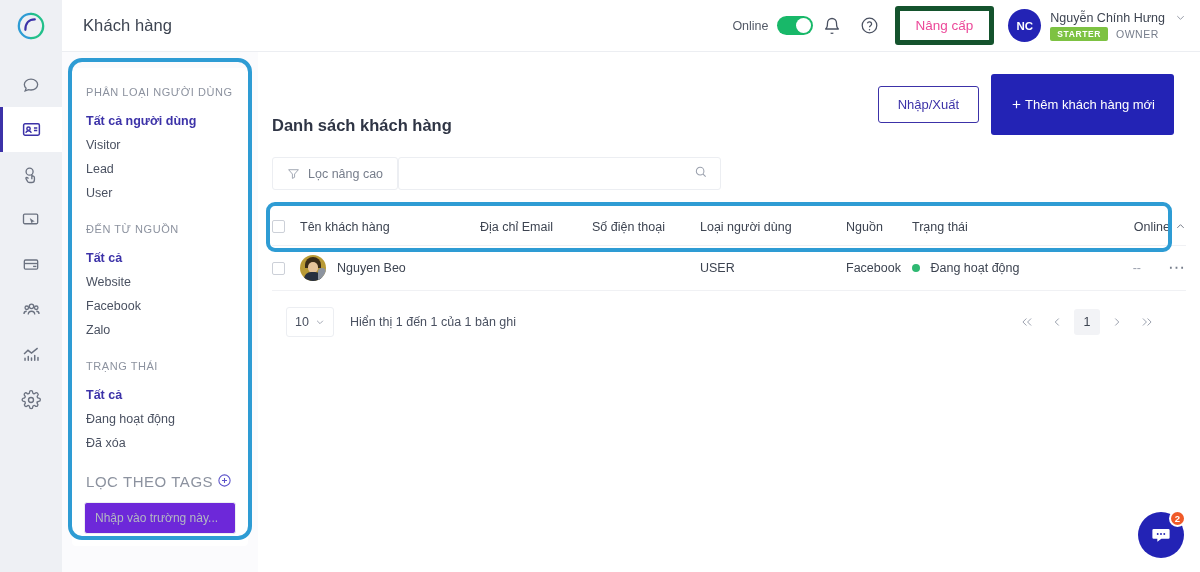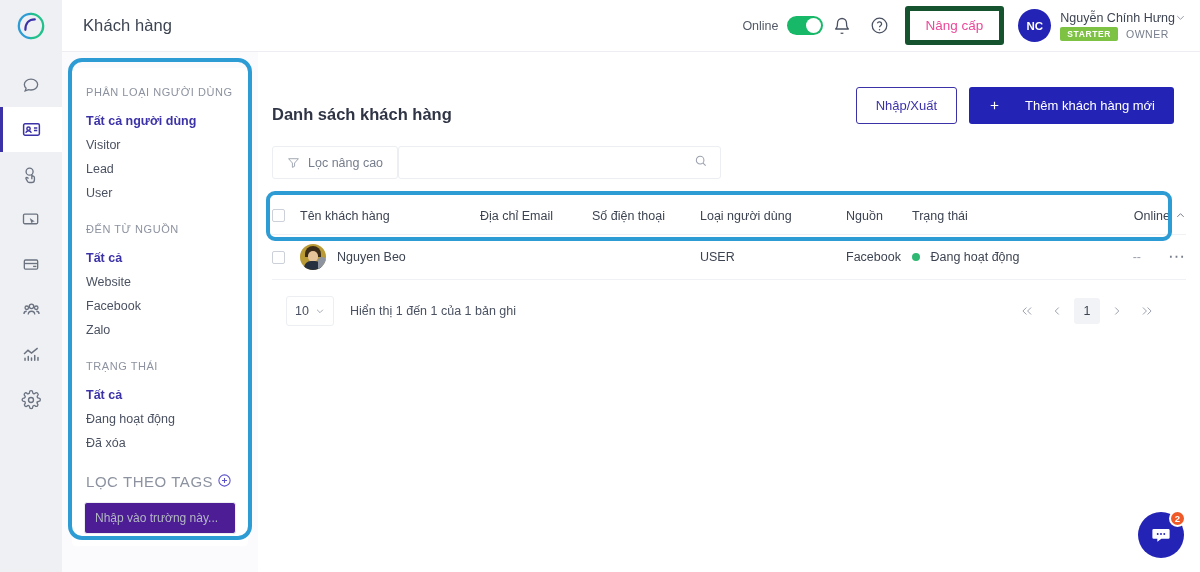--- a/index.html
+++ b/index.html
@@ -43,21 +43,21 @@
   .upgrade-btn {
     margin: 0 8px 0 6px; padding: 7px 16px; border: 5px solid #14532d; border-radius: 3px;
     color: #ec4899; font-size: 13.5px; background: #fff; cursor: pointer; white-space: nowrap;
   }
   .avatar-circle {
     width: 33px; height: 33px; border-radius: 50%; background: #2323b5;
     color: #fff; font-size: 11.5px; font-weight: bold;
     display: flex; align-items: center; justify-content: center; margin-left: 6px;
   }
   .user-block { margin-left: 9px; display: flex; flex-direction: column; gap: 2px; }
-  .user-top { display: flex; align-items: center; gap: 0; }
+  .user-top { display: flex; align-items: center; gap: 10px; }
   .user-name { font-size: 12.5px; color: #3d4451; }
   .user-bottom { display: flex; align-items: center; gap: 8px; }
   .plan-badge {
     background: #7dc242; color: #fff; font-size: 8.5px; letter-spacing: .6px;
     padding: 2px 7px; border-radius: 2px; font-weight: bold;
   }
   .role-text { font-size: 10.5px; color: #767d8b; letter-spacing: .5px; }
 
   
   .rail {
@@ -93,37 +93,37 @@
   .f-item.sel { color: #3c32a8; font-weight: bold; }
   .f-gap { height: 18px; }
   .tags-head {
     display: flex; align-items: center; justify-content: space-between;
     padding: 0 16px 0 14px; margin-bottom: 12px;
   }
   .tags-title { font-size: 15px; color: #8c929f; letter-spacing: .55px; }
   .plus-icon { color: #5b52c9; font-size: 15px; cursor: pointer; line-height: 1; }
   .tags-input {
     margin: 0 12px; height: 32px; border: 1px solid #eceef2; border-radius: 3px;
-    background: #4c1d95; display: flex; align-items: center; padding: 0 10px;
+    background: #6d28d9; display: flex; align-items: center; padding: 0 10px;
     font-size: 12px; color: #b3b8c2; cursor: text;
   }
 
   
   .main { position: absolute; top: 52px; left: 258px; width: 942px; height: 520px; background: #fff; }
   .main-head { display: flex; align-items: flex-end; padding: 22px 26px 0 14px; }
   .main-title { font-size: 16.5px; color: #2f3545; font-weight: bold; }
-  .head-actions { margin-left: auto; display: flex; align-items: center; gap: 12px; margin-top: 13px; }
+  .head-actions { margin-left: auto; display: flex; align-items: center; gap: 12px; }
   .btn-outline {
     border: 1px solid #3c32a8; color: #3c32a8; background: #fff; border-radius: 3px;
     font-size: 13px; padding: 10px 19px; cursor: pointer; white-space: nowrap;
   }
   .btn-primary {
     background: #2323b5; color: #fff; border: none; border-radius: 3px;
-    font-size: 13px; padding: 11px 19px; cursor: pointer; white-space: nowrap;
-    display: flex; align-items: center; gap: 24px;
+    font-size: 13px; padding: 23px 19px; cursor: pointer; white-space: nowrap;
+    display: flex; align-items: center; gap: 2px;
   }
   .toolbar { display: flex; align-items: center; padding: 22px 0 0 14px; }
   .adv-filter {
     border: 1px solid #eceef2; border-radius: 3px; background: #fff; height: 33px;
     display: flex; align-items: center; gap: 8px; padding: 0 14px;
     font-size: 12.5px; color: #767d8b; cursor: pointer; white-space: nowrap;
   }
   .search-box {
     border: 1px solid #eceef2; border-radius: 3px; background: #fff; height: 33px;
     width: 323px; display: flex; align-items: center; padding: 0 12px;

